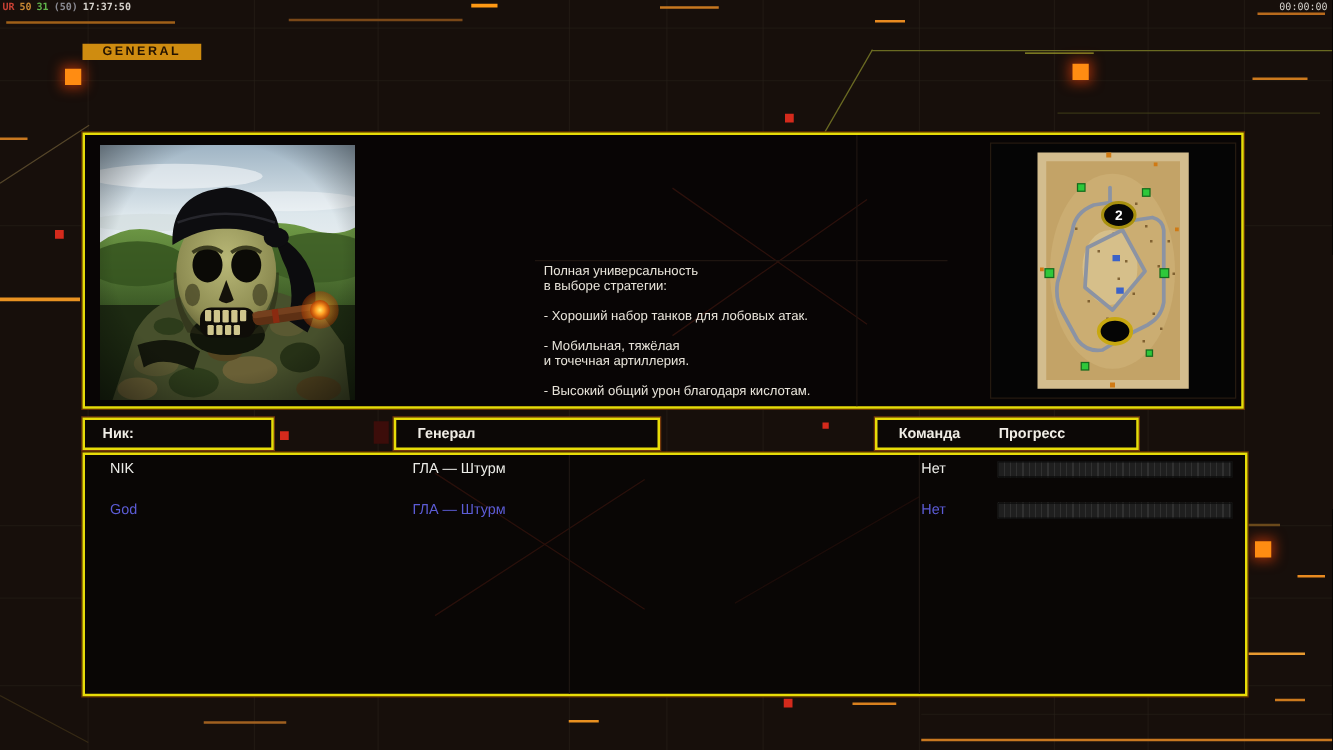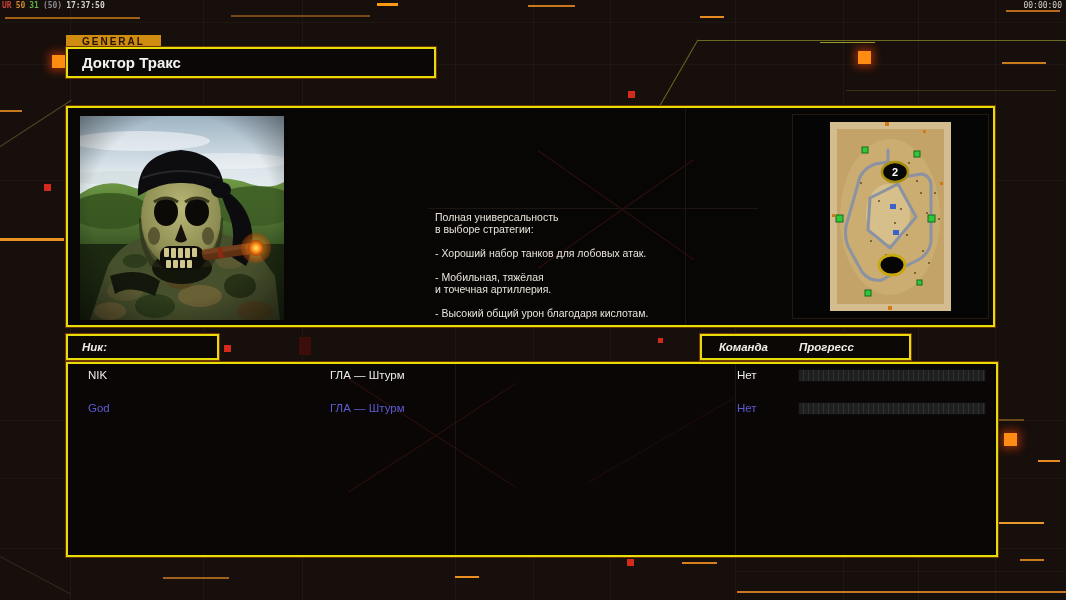--- a/index.html
+++ b/index.html
@@ -26,21 +26,21 @@
        color:#241300;font-size:10px;font-weight:bold;letter-spacing:2px;padding:0 16px;}
   .titlebox{position:absolute;left:66px;top:47px;width:352px;height:27px;border:2px solid #e8dc08;
        box-shadow:0 0 0 1px #6a3400;background:#0b0706;color:#f2f2f2;font-size:15px;
        font-weight:bold;line-height:27px;padding-left:14px;}
   
   .panel{position:absolute;border:2px solid #e8dc08;box-shadow:0 0 0 1px #6a3400;background:#080505;}
   .panel-main{left:66px;top:106px;width:925px;height:217px;}
   .panel-table{left:66px;top:362px;width:928px;height:191px;background:#090605;}
   .hdrbox{position:absolute;top:334px;height:22px;border:2px solid #e8dc08;
        box-shadow:0 0 0 1px #74380a;background:#0c0806;color:#f0ede6;font-size:11.5px;
-       font-weight:bold;line-height:22px;font-style:italic;}
+       font-weight:bold;line-height:22px;}
   
   .portrait{position:absolute;left:12px;top:8px;width:204px;height:204px;background:#000;}
   .desc{position:absolute;left:367px;top:59px;width:300px;font-size:10.5px;line-height:12px;
         color:#e8e4da;white-space:pre-line;margin-top:44px;}
   .mini{position:absolute;left:725px;top:7px;width:195px;height:203px;background:#050505;
         outline:1px solid #241a10;}
   
   .prow{position:absolute;left:0;width:100%;height:22px;font-size:11.5px;}
   .prow .c{position:absolute;top:3px;}
   .c-nick{left:20px;} .c-gen{left:262px;} .c-team{left:669px;}
@@ -109,21 +109,20 @@
   <div class="dg" style="left:846px;top:90px;width:210px;background:#4c4c1c;opacity:.6"></div>
   <div class="dg" style="left:0;top:146px;width:85px;background:#55462a;transform:rotate(-33deg)"></div>
   <div class="dg" style="left:0;top:556px;width:80px;background:#4a3a1a;opacity:.6;transform:rotate(28deg)"></div>
 
   <div class="debug">
     <span style="color: rgb(200, 64, 52);">UR</span><span style="color: rgb(200, 136, 52);">50</span><span style="color: rgb(96, 180, 76);">31</span><span style="color: rgb(138, 138, 146);">(50)</span><span style="color: rgb(214, 210, 204);">17:37:50</span>
   </div>
   <div class="clock">00:00:00</div>
 
   <div class="tab">GENERAL</div>
-  <div class="titlebox">Доктор Тракс</div>
 
   <div class="panel panel-main">
     <div class="dg" style="left:470px;top:160px;width:190px;background:#2c110c;transform:rotate(-35deg)"></div>
     <div class="dg" style="left:470px;top:42px;width:190px;background:#2c110c;transform:rotate(35deg)"></div>
     <div class="dg" style="left:360px;top:100px;width:330px;background:#1e1510"></div>
     <div class="inpanel-v" style="left:617px;height:217px"></div>
 
     <div class="portrait">
       <svg width="204" height="204" viewBox="0 0 204 204">
         <defs>
@@ -276,20 +275,23 @@
           <text x="65" y="54" text-anchor="middle" font-family="Liberation Sans, sans-serif" font-size="11" font-weight="bold" fill="#ffffff">2</text>
           <ellipse cx="62" cy="143" rx="13" ry="10" fill="#050505" stroke="#c8a810" stroke-width="3"></ellipse>
         </g>
       </svg>
     </div>
   </div>
 
   <div class="hdrbox" style="left:66px;width:149px">
     <span style="padding-left:14px">Ник:</span>
   </div>
+  <div class="hdrbox" style="left:315px;width:209px">
+    <span style="padding-left:17px">Генерал</span>
+  </div>
   <div class="hdrbox" style="left:700px;width:207px">
     <span style="position:absolute;left:17px">Команда</span>
     <span style="position:absolute;left:97px">Прогресс</span>
   </div>
 
   <div class="panel panel-table">
     <div class="dg" style="left:280px;top:128px;width:200px;background:#2a100b;transform:rotate(-33deg)"></div>
     <div class="dg" style="left:280px;top:14px;width:200px;background:#2a100b;transform:rotate(33deg)"></div>
     <div class="dg" style="left:520px;top:118px;width:170px;background:#2a100b;opacity:.6;transform:rotate(-30deg)"></div>
     <div class="inpanel-v" style="left:387px;height:191px"></div>

